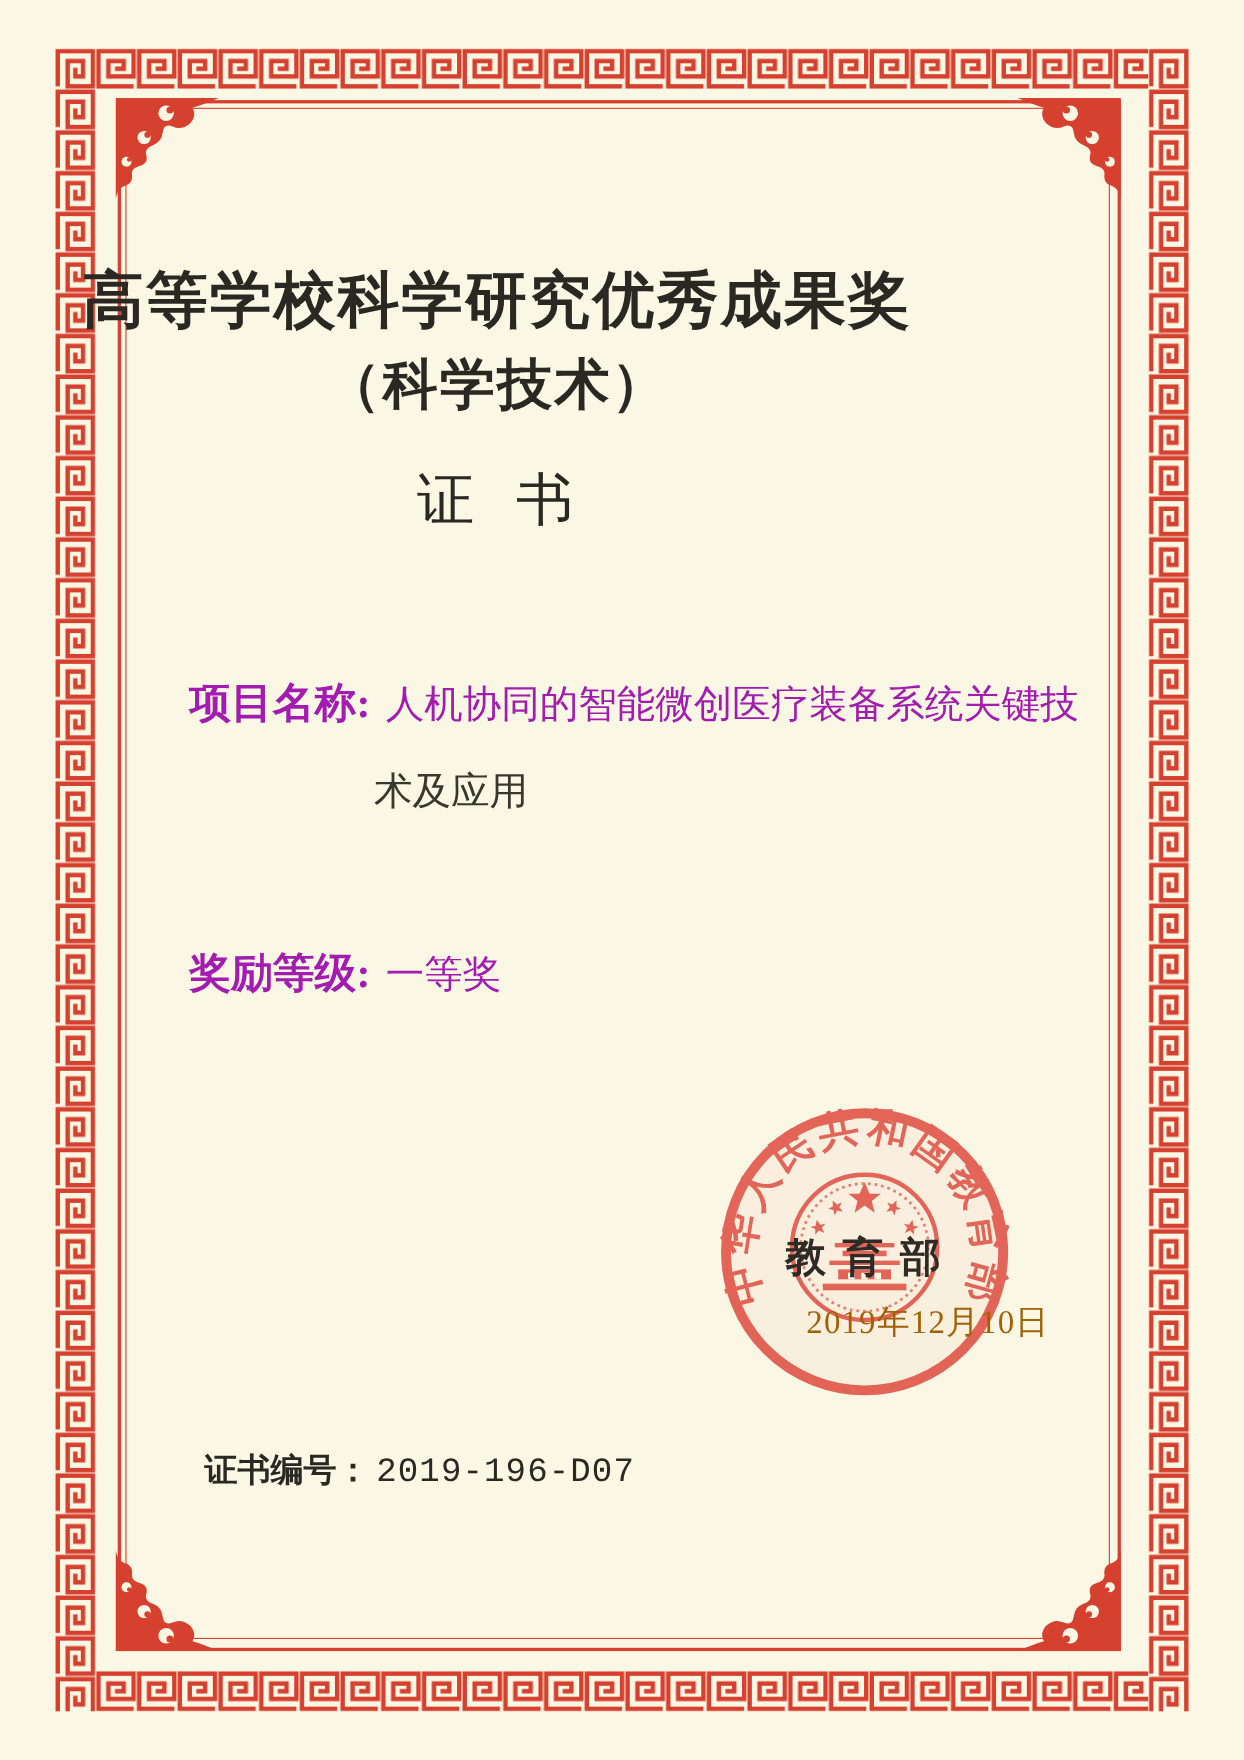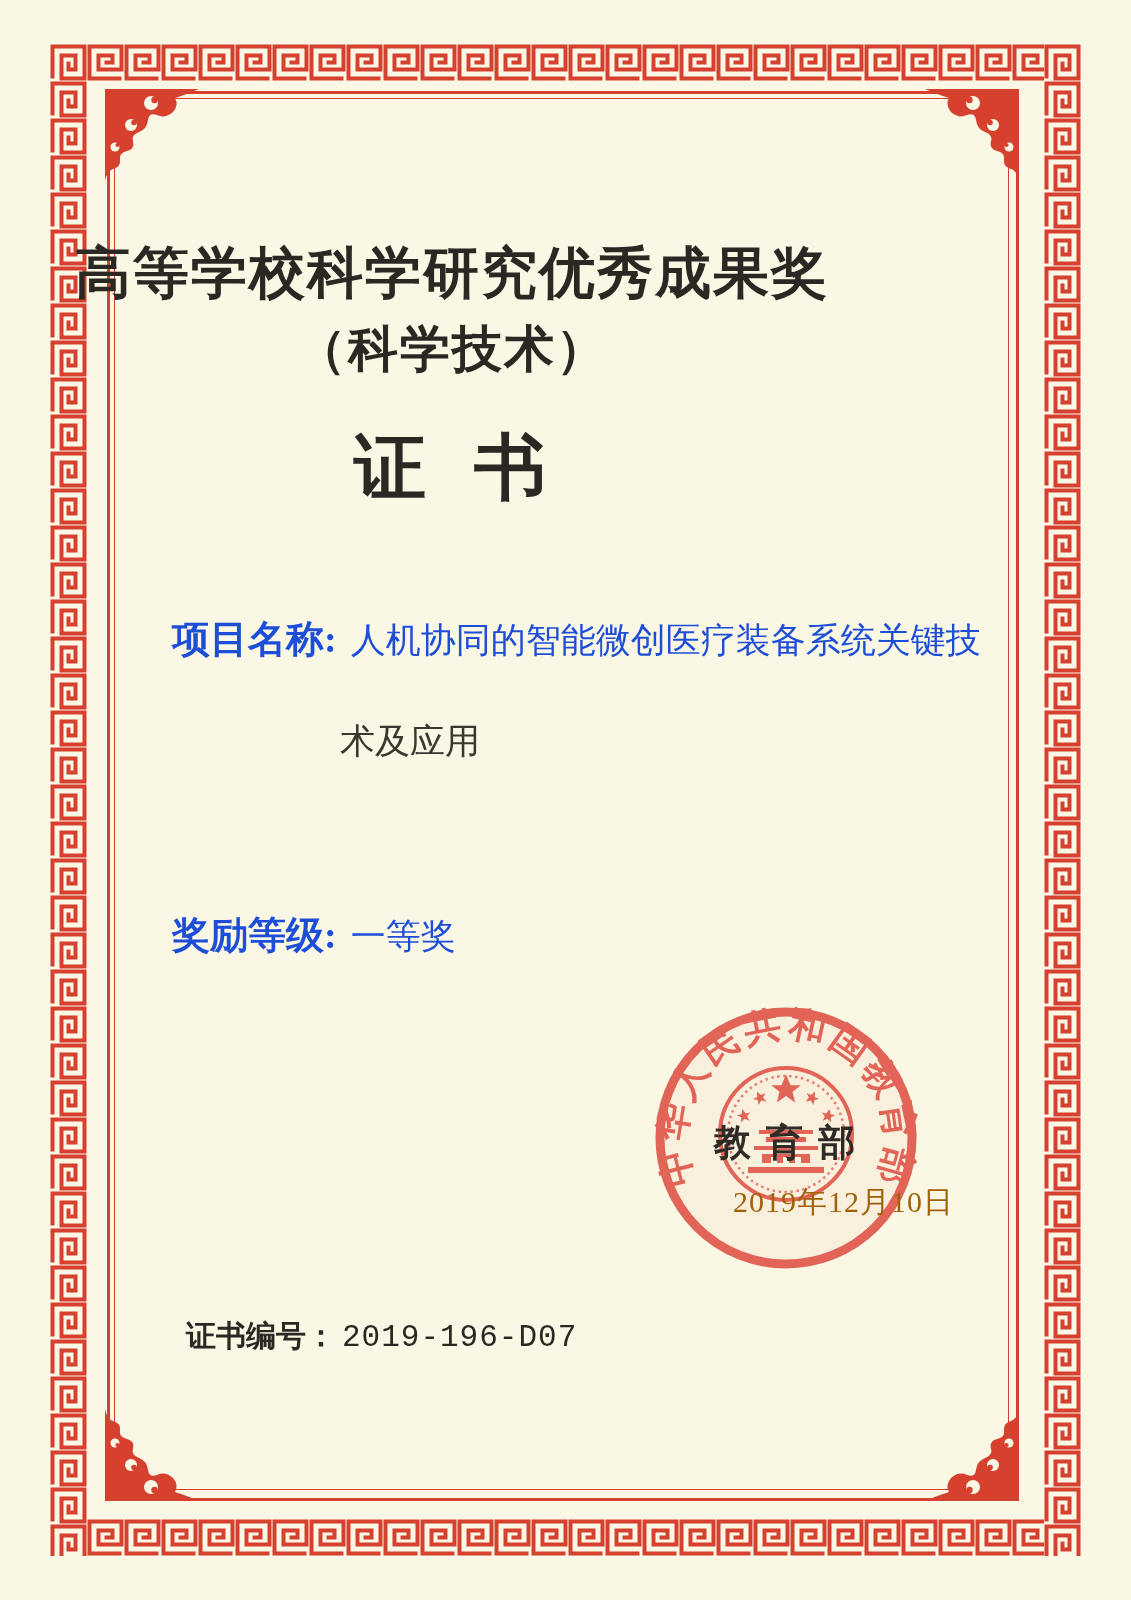--- a/index.html
+++ b/index.html
@@ -15,25 +15,25 @@
     border:3px solid #D6402F;box-sizing:content-box;}
   .frame-thin{position:absolute;left:114px;top:98px;width:893px;height:1390px;
     border:1px solid #D6402F;box-sizing:content-box;}
   .corner{position:absolute;width:96px;height:92px;}
   .corner.tr{transform:scaleX(-1);}
   .corner.bl{transform:scaleY(-1);}
   .corner.br{transform:scale(-1,-1);}
   .ctext{position:absolute;left:0;width:904px;text-align:center;color:#2B2824;}
   .title1{top:236px;font-size:56px;font-weight:bold;letter-spacing:2px;}
   .title2{top:316px;font-size:50px;font-weight:bold;letter-spacing:2px;}
-  .title3{top:420px;font-size:72px;font-weight:bold;letter-spacing:4px;white-space:pre;text-align:center;}
-  .frow{position:absolute;left:172px;color:#1d4ed8;white-space:nowrap;}
+  .title3{top:420px;font-size:52px;font-weight:normal;letter-spacing:4px;white-space:pre;text-align:center;}
+  .frow{position:absolute;left:172px;color:#a21caf;white-space:nowrap;}
   .flabel{font-size:38px;font-weight:600;white-space:pre;}
   .fvalue{font-size:35px;margin-left:14px;}
-  .fcont{position:absolute;left:340px;font-size:35px;color:#3A372F;margin-top:22px;}
+  .fcont{position:absolute;left:340px;font-size:35px;color:#3A372F;}
   .sealwrap{position:absolute;left:648px;top:1000px;width:276px;height:276px;}
   .authority{position:absolute;left:648px;top:1118px;width:276px;text-align:center;
     font-size:37px;font-weight:600;letter-spacing:3px;white-space:pre;color:#2E2B26;}
   .sealdate{position:absolute;left:618px;top:1182px;width:336px;text-align:right;
     font-size:30px;color:#a16207;letter-spacing:1px;}
   .serial{position:absolute;left:186px;top:1316px;color:#2B2824;white-space:nowrap;}
   .serial .slabel{font-size:30px;font-weight:bold;}
   .serial .snum{font-size:31px;font-family:Liberation Mono, monospace;margin-left:6px;letter-spacing:1px;}
 </style>
 </head>
@@ -125,21 +125,21 @@
   <div class="ctext title1">高等学校科学研究优秀成果奖</div>
   <div class="ctext title2">（科学技术）</div>
   <div class="ctext title3">证  书</div>
 
   <div class="frow" style="top:614px">
     <span class="flabel">项目名称:</span><span class="fvalue">人机协同的智能微创医疗装备系统关键技</span>
   </div>
   <div class="fcont" style="top:696px">术及应用</div>
 
 
-  <div class="frow" style="top:910px">
+  <div class="frow" style="top:859px">
     <span class="flabel">奖励等级:</span><span class="fvalue">一等奖</span>
   </div>
 
 
   <svg class="sealwrap" viewBox="0 0 276 276">
     <g opacity="0.92">
       <circle cx="138" cy="138" r="128" fill="#E0584C" opacity="0.05"></circle>
       <circle cx="138" cy="138" r="126" fill="none" stroke="#E0584C" stroke-width="9"></circle>
       <path id="ringArc" d="M48 184 A101 101 0 1 1 228 184" fill="none"></path>
       <text font-size="37" font-weight="bold" fill="#E0584C" letter-spacing="4" font-family="Liberation Serif, serif">

